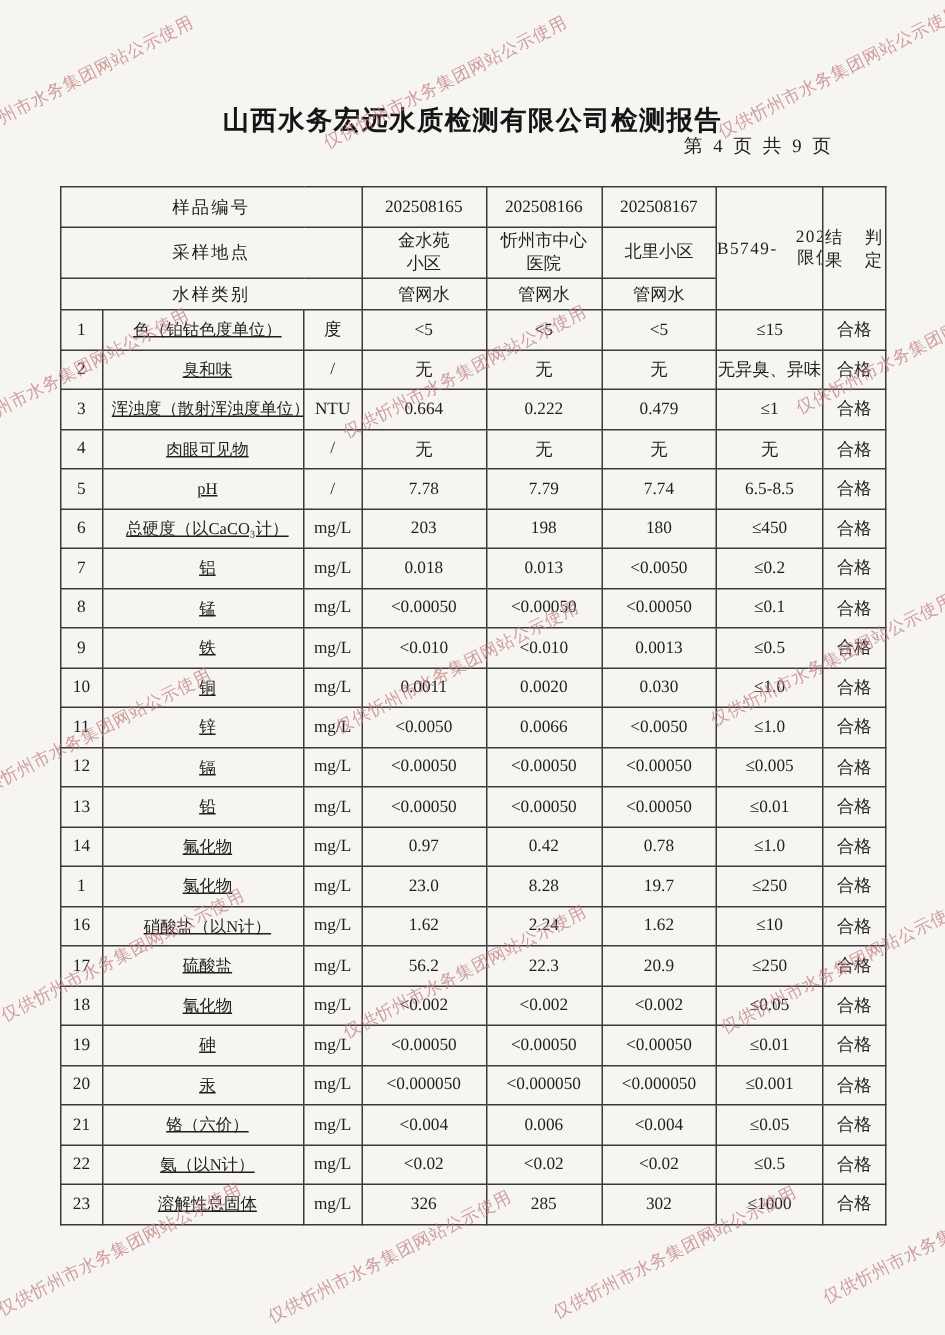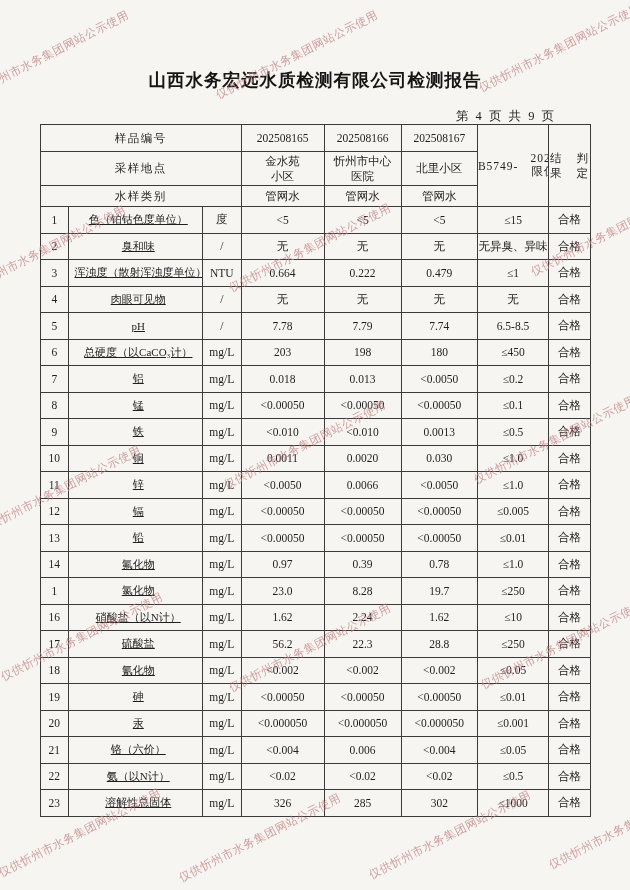--- a/index.html
+++ b/index.html
@@ -12,21 +12,21 @@
   .title {
     position:absolute; top:68px; left:0; width:630px;
     text-align:center; font-size:17.5px; font-weight:bold;
     letter-spacing:1px; color:#151515;
   }
   .report-no {
     position:absolute; top:100px; left:60px;
     font-size:12.5px; letter-spacing:0.5px;
   }
   .page-info {
-    position:absolute; top:108px; right:74px;
+    position:absolute; top:89px; right:74px;
     font-size:12.5px; letter-spacing:2px;
   }
   table.report {
     position:absolute; left:40px; top:124px; width:551px;
     border-collapse:collapse; table-layout:fixed;
     border:1.5px solid #333;
   }
   table.report td {
     border:1px solid #3a3a3a; text-align:center; vertical-align:middle;
     font-size:11.5px; padding:0; overflow:hidden;
@@ -252,21 +252,21 @@
           <td class="num-cell">&lt;0.00050</td>
           <td class="num-cell">&lt;0.00050</td>
           <td class="num-cell">≤0.01</td>
           <td class="num-cell">合格</td>
         </tr>
         <tr>
           <td>14</td>
           <td class="name-cell">氟化物</td>
           <td>mg/L</td>
           <td class="num-cell">0.97</td>
-          <td class="num-cell">0.39</td>
+          <td class="num-cell">0.42</td>
           <td class="num-cell">0.78</td>
           <td class="num-cell">≤1.0</td>
           <td class="num-cell">合格</td>
         </tr>
         <tr>
           <td>1</td>
           <td class="name-cell">氯化物</td>
           <td>mg/L</td>
           <td class="num-cell">23.0</td>
           <td class="num-cell">8.28</td>
@@ -283,21 +283,21 @@
           <td class="num-cell">1.62</td>
           <td class="num-cell">≤10</td>
           <td class="num-cell">合格</td>
         </tr>
         <tr>
           <td>17</td>
           <td class="name-cell">硫酸盐</td>
           <td>mg/L</td>
           <td class="num-cell">56.2</td>
           <td class="num-cell">22.3</td>
-          <td class="num-cell">28.8</td>
+          <td class="num-cell">20.9</td>
           <td class="num-cell">≤250</td>
           <td class="num-cell">合格</td>
         </tr>
         <tr>
           <td>18</td>
           <td class="name-cell">氰化物</td>
           <td>mg/L</td>
           <td class="num-cell">&lt;0.002</td>
           <td class="num-cell">&lt;0.002</td>
           <td class="num-cell">&lt;0.002</td>

